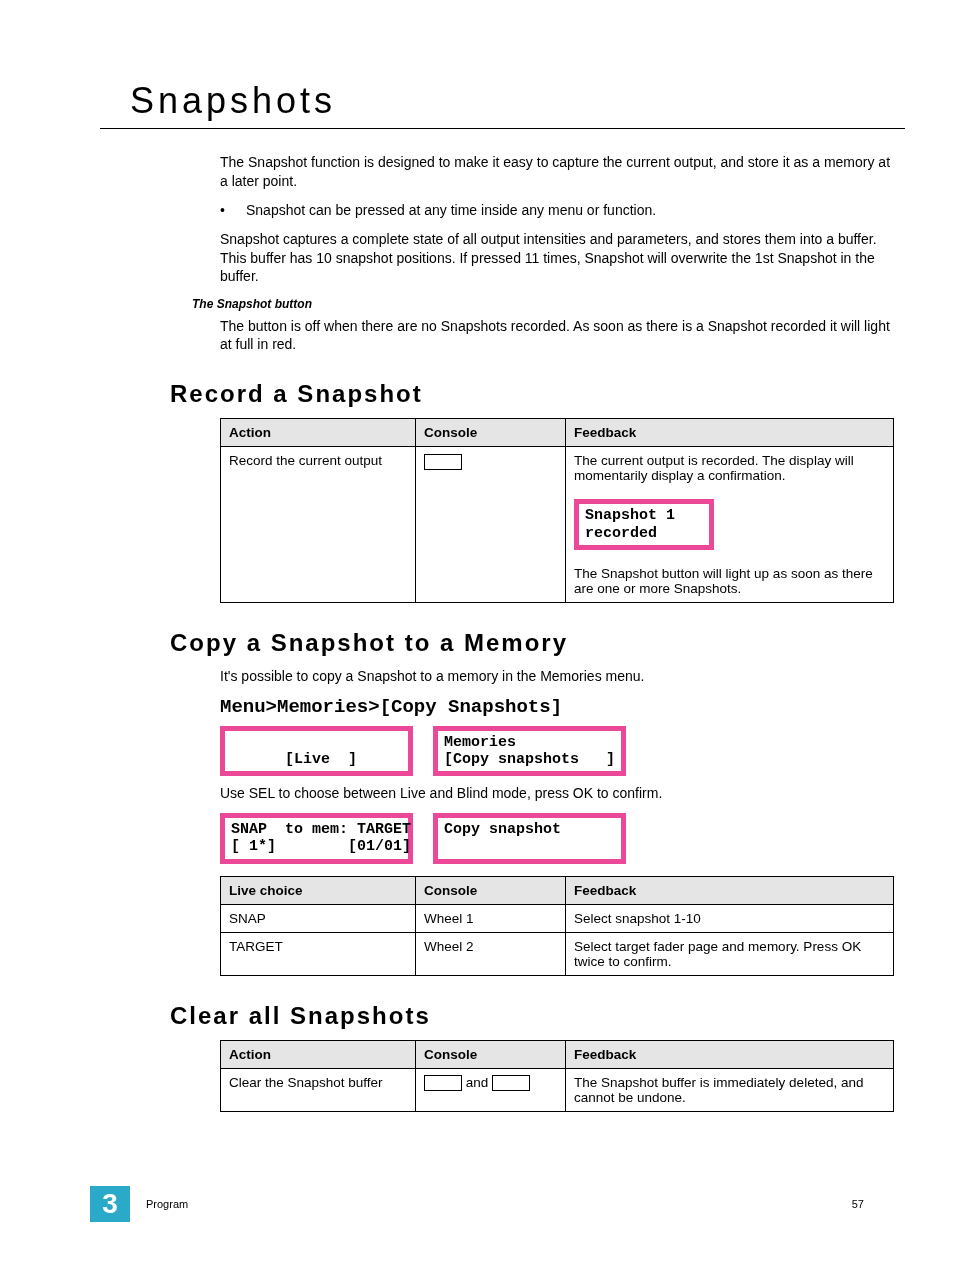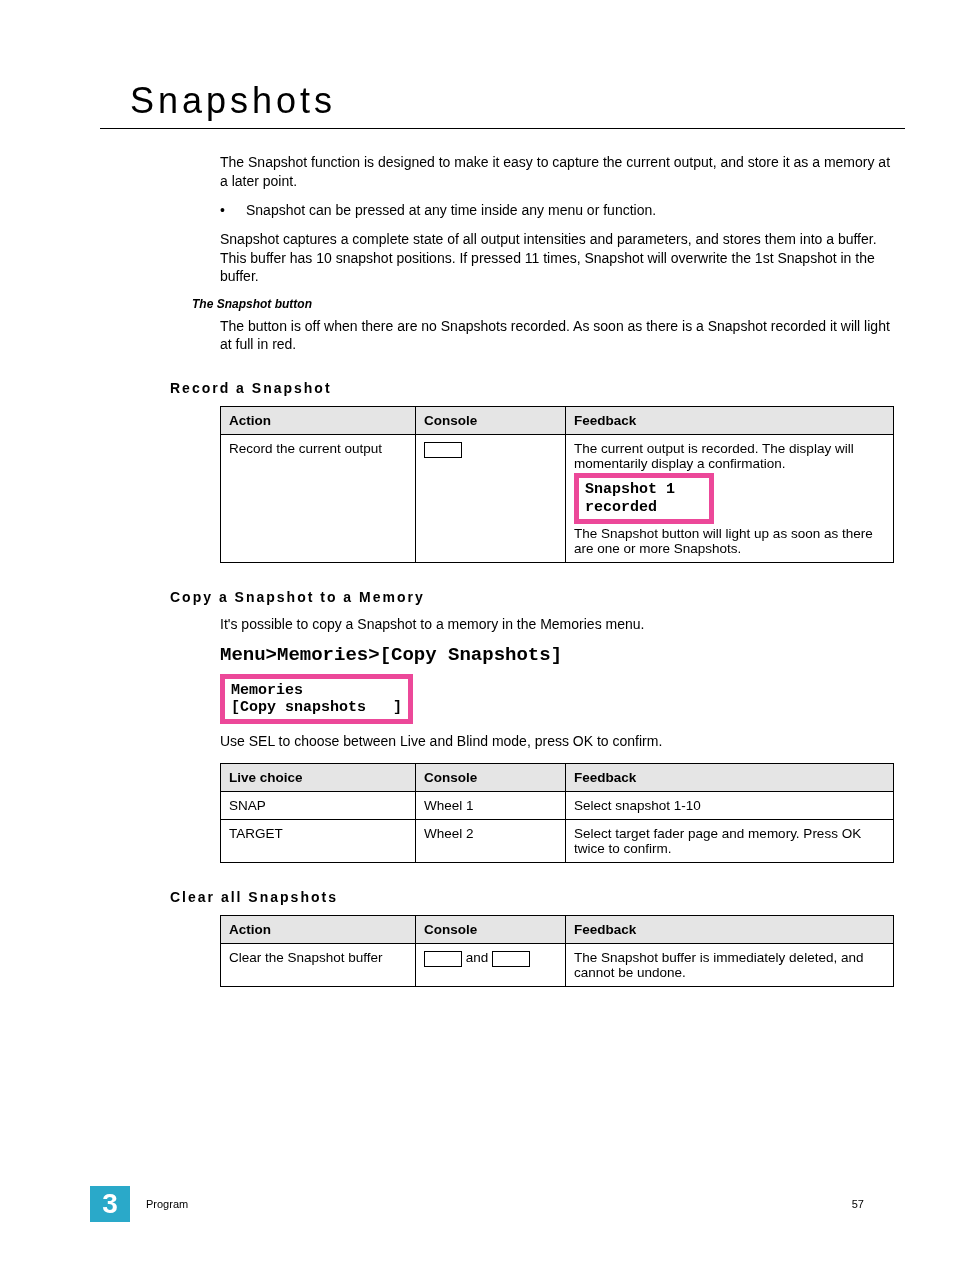--- a/index.html
+++ b/index.html
@@ -37,21 +37,21 @@
   .body-indent p { margin: 0 0 10px 0; }
   .bullet-row { display: flex; gap: 12px; margin: 6px 0 10px 0; }
   .bullet-row .dot { width: 14px; }
   .sub-hdr {
     font-style: italic;
     font-weight: bold;
     font-size: 12px;
     margin: 10px 0 4px -28px;
   }
   h2.section {
-    font-size: 14px;
+    font-size: 24px;
     font-weight: bold;
     letter-spacing: 2px;
     margin: 26px 0 10px 80px;
     font-family: Arial, sans-serif;
   }
   .tbl {
     border-collapse: collapse;
     width: 674px;
     margin-left: 130px;
     table-layout: fixed;
@@ -90,21 +90,21 @@
     display: flex;
     gap: 20px;
   }
   .lcd-row .lcd { width: 193px; }
   .menu-path {
     font-family: "Courier New", monospace;
     font-weight: bold;
     font-size: 19px;
     margin: 6px 0 8px 130px;
   }
-  .feedback-block { display: flex; flex-direction: column; gap: 2px; }
+  .feedback-block { display: flex; flex-direction: column; gap: 16px; }
   .feedback-block .lcd { width: 140px; }
   .footer {
     position: absolute;
     bottom: 50px;
     left: 90px;
     right: 90px;
     display: flex;
     align-items: center;
     font-size: 11px;
   }
@@ -169,28 +169,36 @@
   </tbody>
     </table>
 
   <h2 class="section">Copy a Snapshot to a Memory</h2>
   <div class="body-indent">
       <p>It's possible to copy a Snapshot to a memory in the Memories menu.</p>
     </div>
   <div class="menu-path">Menu&gt;Memories&gt;[Copy Snapshots]</div>
 
   <div class="lcd-row">
+    <div class="lcd">
+      [Live  ]</div>
     <div class="lcd">Memories
 [Copy snapshots   ]</div>
   </div>
 
   <div class="body-indent">
       <p>Use SEL to choose between Live and Blind mode, press OK to confirm.</p>
     </div>
 
+  <div class="lcd-row">
+    <div class="lcd">SNAP  to mem: TARGET
+[ 1*]        [01/01]</div>
+    <div class="lcd">Copy snapshot
+</div>
+  </div>
 
   <table class="tbl" style="margin-top:12px">
     <colgroup>
         <col style="width:195px">
         <col style="width:150px">
         <col>
       </colgroup>
     <tbody>
         <tr>
       <th>Live choice</th>

